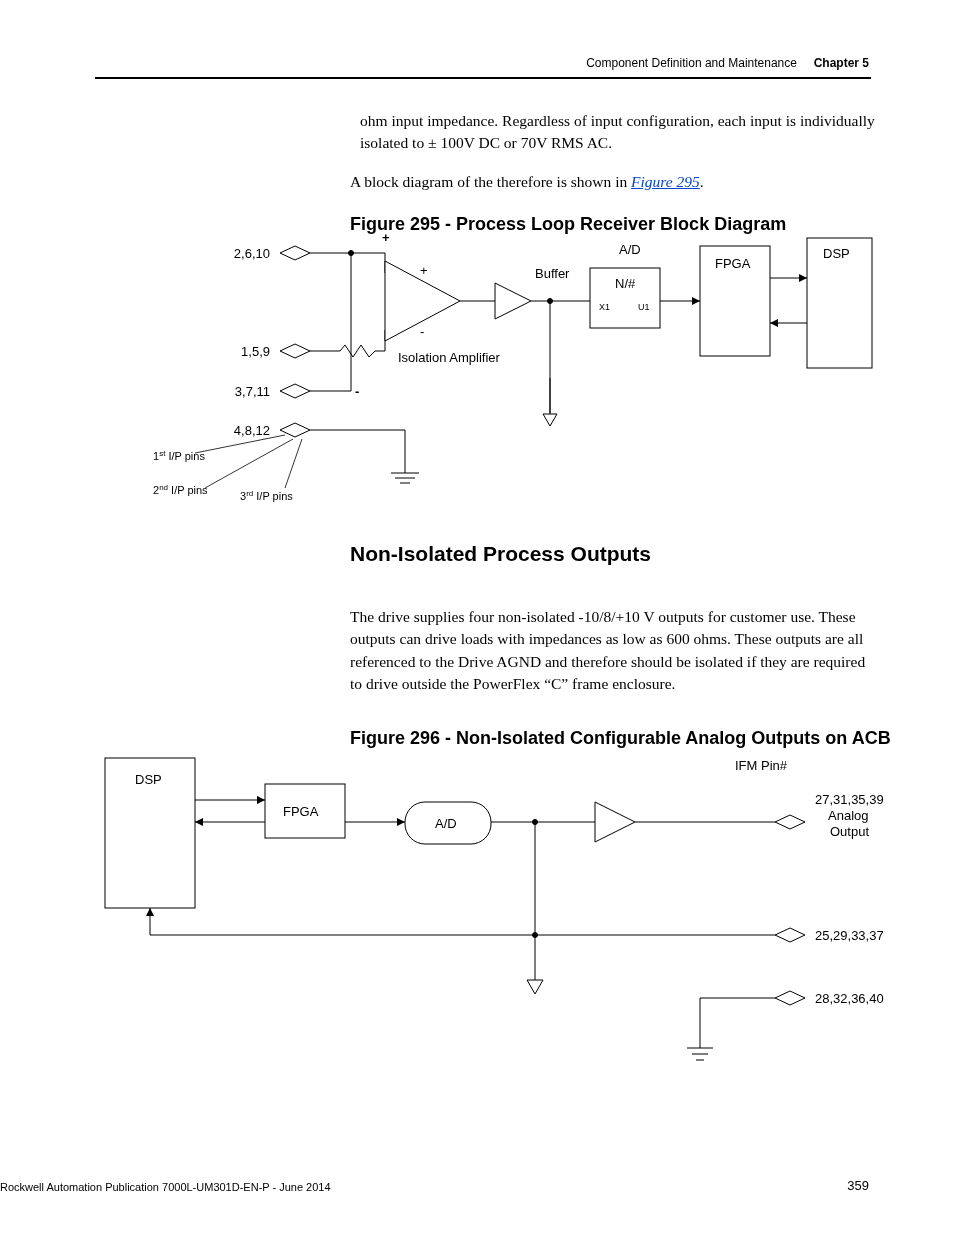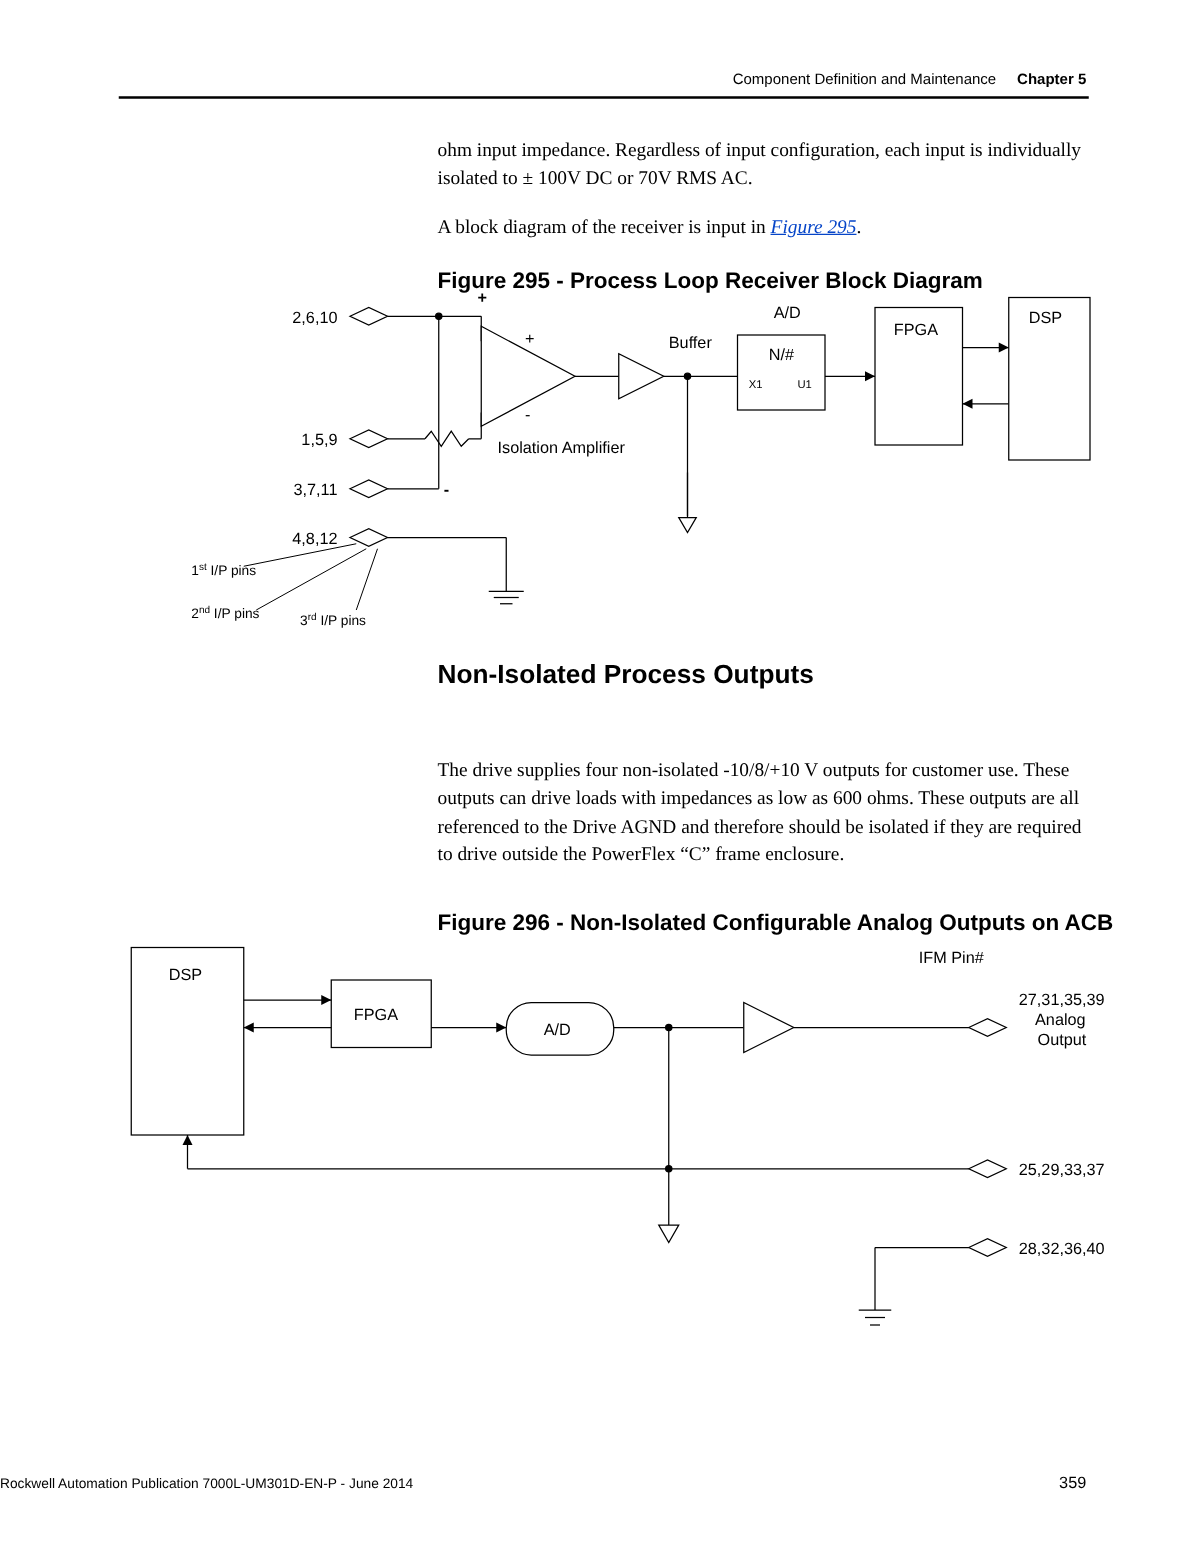--- a/index.html
+++ b/index.html
@@ -69,24 +69,24 @@
 </style>
 </head>
 <body>
 
 <div class="header">
   <span>Component Definition and Maintenance</span>&nbsp;&nbsp;&nbsp;&nbsp;
   <span class="bold">Chapter 5</span>
 </div>
 <div class="rule-top"></div>
 
-<div class="para" style="top:110px;">ohm input impedance. Regardless of input configuration, each input is individually isolated to ± 100V DC or 70V RMS AC.</div>
+<div class="para" style="top:110px;margin-left:10px;">ohm input impedance. Regardless of input configuration, each input is individually isolated to ± 100V DC or 70V RMS AC.</div>
 
 <div class="para" style="top:171px;">
-  <span>A block diagram of the receiver is input in </span><a href="#" class="link">Figure 295</a><span>.</span>
+  <span>A block diagram of the therefore is shown in </span><a href="#" class="link">Figure 295</a><span>.</span>
 </div>
 
 <div class="fig-caption" style="top:214px;">Figure 295 - Process Loop Receiver Block Diagram</div>
 
 <svg style="left:95px; top:228px;" width="800" height="280" viewBox="0 0 800 280">
   <g font-family="Arial" font-size="13" fill="#000" stroke="#000" stroke-width="1">
 
     <g stroke="none">
       <text x="175" y="30" text-anchor="end">2,6,10</text>
       <text x="175" y="128" text-anchor="end">1,5,9</text>
@@ -167,21 +167,21 @@
     <line x1="675" y1="50" x2="712" y2="50"></line>
     <polygon fill="#000" stroke="none" points="712,50 704,46 704,54"></polygon>
     <line x1="675" y1="95" x2="712" y2="95"></line>
     <polygon fill="#000" stroke="none" points="675,95 683,91 683,99"></polygon>
 
     <rect x="712" y="10" width="65" height="130" fill="#fff"></rect>
     <text x="728" y="30" stroke="none">DSP</text>
   </g>
 </svg>
 
-<div class="h2" style="top:528px;">Non-Isolated Process Outputs</div>
+<div class="h2" style="top:542px;">Non-Isolated Process Outputs</div>
 
 <div class="para" style="top:606px;">The drive supplies four non-isolated -10/8/+10 V outputs for customer use. These outputs can drive loads with impedances as low as 600 ohms. These outputs are all referenced to the Drive AGND and therefore should be isolated if they are required to drive outside the PowerFlex “C” frame enclosure.</div>
 
 <div class="fig-caption" style="top:728px;">Figure 296 - Non-Isolated Configurable Analog Outputs on ACB</div>
 
 <svg style="left:95px; top:740px;" width="800" height="360" viewBox="0 0 800 360">
   <g font-family="Arial" font-size="13" fill="#000" stroke="#000" stroke-width="1">
 
     <rect x="10" y="18" width="90" height="150" fill="#fff"></rect>
     <text x="40" y="44" stroke="none">DSP</text>

